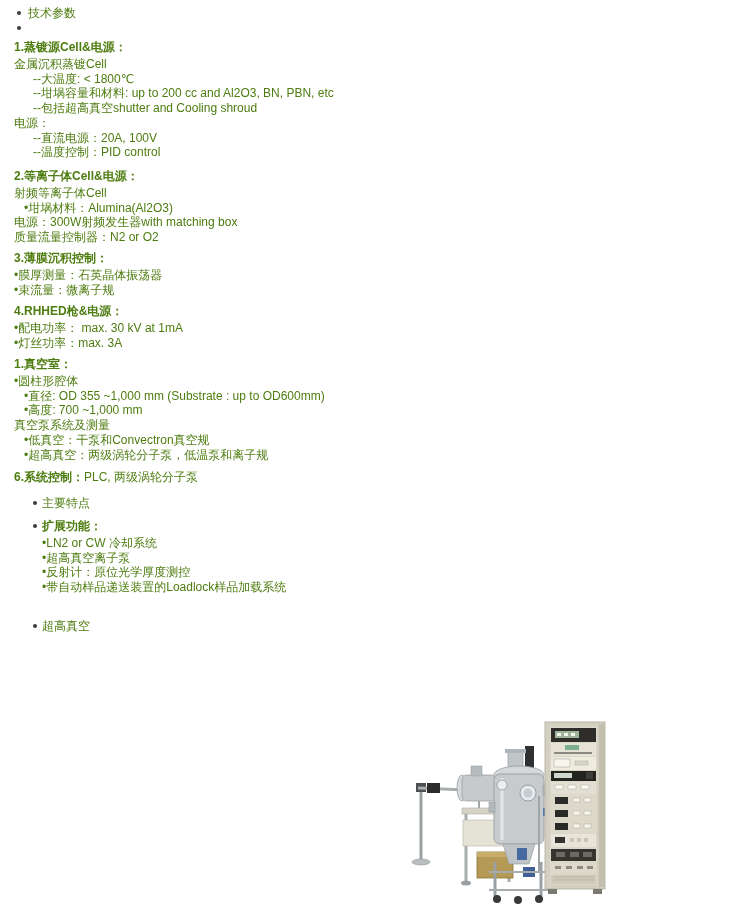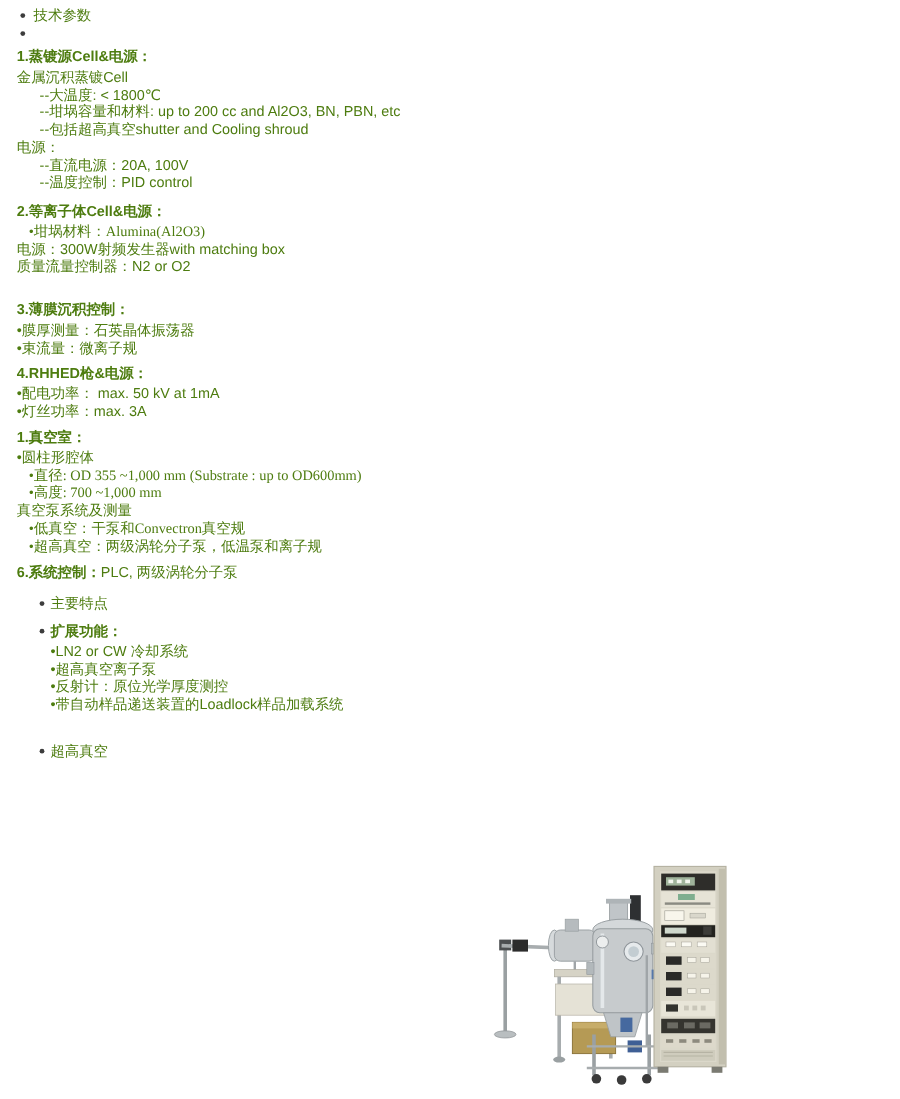--- a/index.html
+++ b/index.html
@@ -5,21 +5,21 @@
   html,body { margin:0; padding:0; background:#ffffff; }
   .page {
     position:relative; width:649px; height:916px; background:#ffffff;
     font-family:"Liberation Sans","DejaVu Sans",sans-serif;
     font-size:12px; color:#4d7c0f; overflow:hidden;
   }
   .abs { position:absolute; }
   .ln { line-height:14.7px; white-space:pre; }
   .h  { font-weight:bold; line-height:15px; margin-bottom:2px; white-space:pre; }
   .ind0 { padding-left:0; }
-  .ind1 { padding-left:10px;font-family:Liberation Serif, serif; }
+  .ind1 { padding-left:10px; }
   .ind2 { padding-left:19px; }
   .sec { left:14px; }
   .bullet-item { line-height:15px; white-space:pre; }
   .dot {
     display:inline-block; width:4px; height:4px; border-radius:50%;
     background:#3d3d3d; vertical-align:2px; margin-right:7px;
   }
   .lvl2 { left:33px; }
   .lvl2 .dot { margin-right:5px; }
   .sub { line-height:14.7px; white-space:pre; }
@@ -42,34 +42,35 @@
     <div class="ln ind2">--大温度: &lt; 1800℃</div>
     <div class="ln ind2">--坩埚容量和材料: up to 200 cc and Al2O3, BN, PBN, etc</div>
     <div class="ln ind2">--包括超高真空shutter and Cooling shroud</div>
     <div class="ln ind0">电源：</div>
     <div class="ln ind2">--直流电源：20A, 100V</div>
     <div class="ln ind2">--温度控制：PID control</div>
   </section>
 
   <section class="abs sec" style="top:169px;">
     <div class="h">2.等离子体Cell&amp;电源：</div>
+    <div class="ln ind0">射频等离子体Cell</div>
     <div class="ln ind1">•坩埚材料：Alumina(Al2O3)</div>
     <div class="ln ind0">电源：300W射频发生器with matching box</div>
     <div class="ln ind0">质量流量控制器：N2 or O2</div>
   </section>
 
   <section class="abs sec" style="top:251px;">
     <div class="h">3.薄膜沉积控制：</div>
     <div class="ln ind0">•膜厚测量：石英晶体振荡器</div>
     <div class="ln ind0">•束流量：微离子规</div>
   </section>
 
   <section class="abs sec" style="top:304px;">
     <div class="h">4.RHHED枪&amp;电源：</div>
-    <div class="ln ind0">•配电功率： max. 50 kV at 1mA</div>
+    <div class="ln ind0">•配电功率： max. 30 kV at 1mA</div>
     <div class="ln ind0">•灯丝功率：max. 3A</div>
   </section>
 
   <section class="abs sec" style="top:357px;">
     <div class="h">1.真空室：</div>
     <div class="ln ind0">•圆柱形腔体</div>
     <div class="ln ind1">•直径: OD 355 ~1,000 mm (Substrate : up to OD600mm)</div>
     <div class="ln ind1">•高度: 700 ~1,000 mm</div>
     <div class="ln ind0">真空泵系统及测量</div>
     <div class="ln ind1">•低真空：干泵和Convectron真空规</div>

